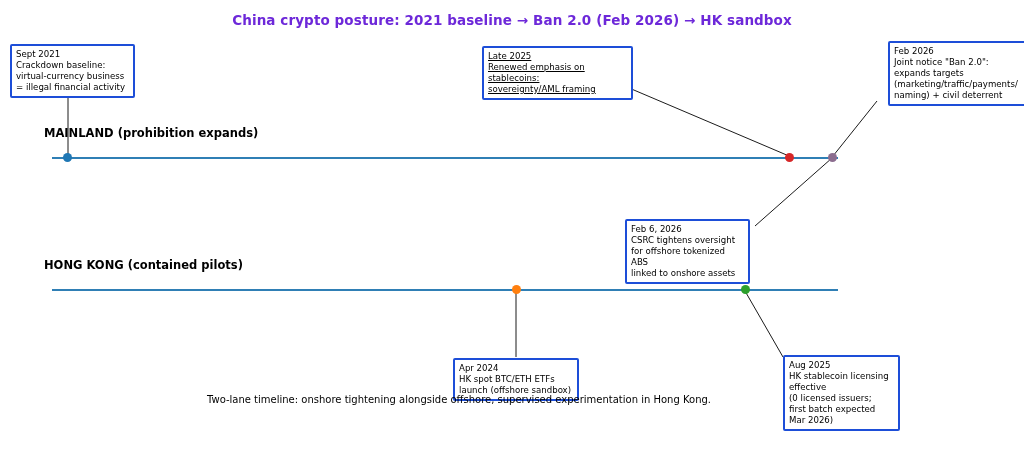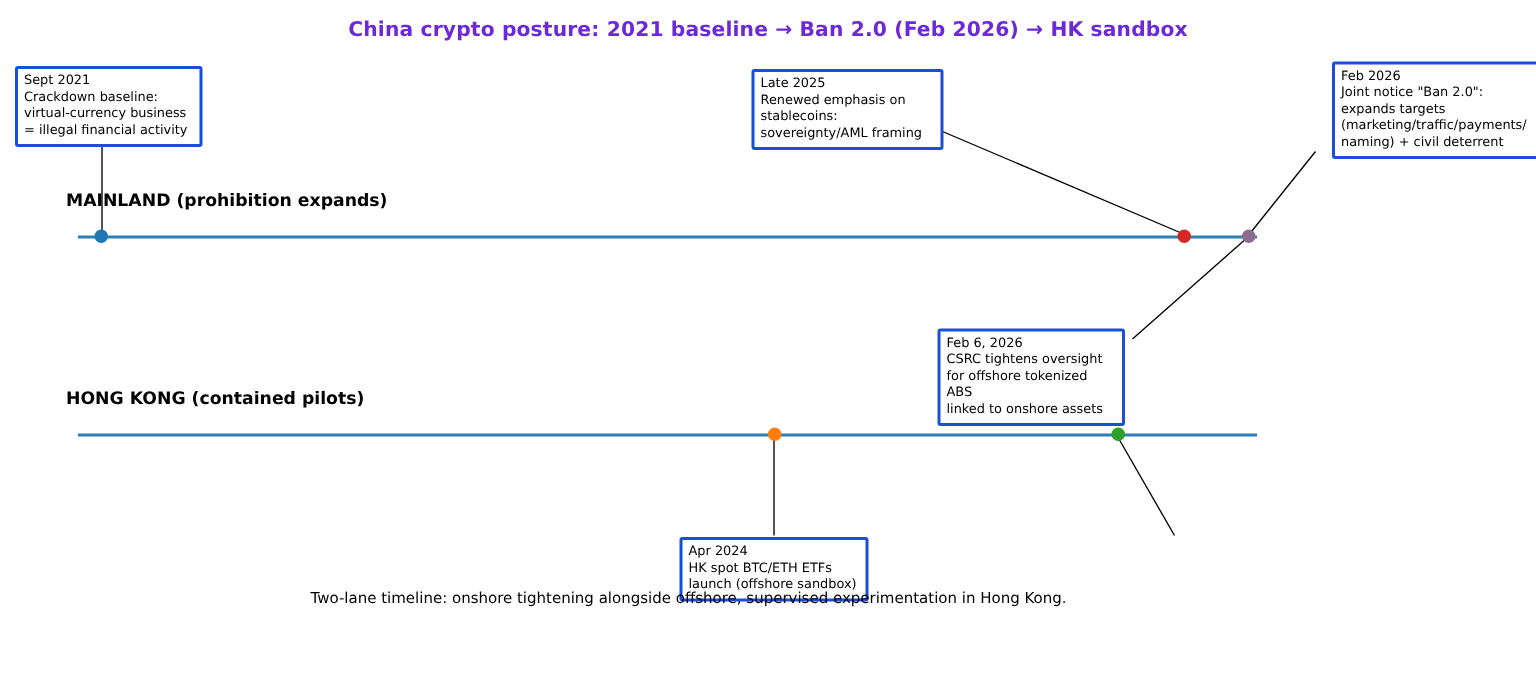--- a/index.html
+++ b/index.html
@@ -105,36 +105,42 @@
   <div class="lane-line" style="left:52px; top:289px; width:786px;"></div>
 
   <div class="node-dot" style="left:512px; top:285px; background:#ff7f0e;"></div>
   <div class="node-dot" style="left:741px; top:285px; background:#2ca02c;"></div>
 
   <div class="callout" style="left:10px; top:44px; width:125px;">Sept 2021
 Crackdown baseline:
 virtual-currency business
 = illegal financial activity</div>
 
-  <div class="callout" style="left:501px; top:46px; width:128px;">Late 2025
+  <div class="callout" style="left:482px; top:46px; width:151px;text-decoration:underline;">Late 2025
 Renewed emphasis on
 stablecoins:
 sovereignty/AML framing</div>
 
   <div class="callout" style="left:876px; top:41px; width:140px;margin-left:12px;">Feb 2026
 Joint notice "Ban 2.0":
 expands targets
 (marketing/traffic/payments/
 naming) + civil deterrent</div>
 
   <div class="callout" style="left:625px; top:219px; width:125px;">Feb 6, 2026
 CSRC tightens oversight
 for offshore tokenized ABS
 linked to onshore assets</div>
 
   <div class="callout" style="left:453px; top:358px; width:126px;">Apr 2024
 HK spot BTC/ETH ETFs
 launch (offshore sandbox)</div>
 
+  <div class="callout" style="left:783px; top:355px; width:117px;">Aug 2025
+HK stablecoin licensing
+effective
+(0 licensed issuers;
+first batch expected
+Mar 2026)</div>
 
   <div class="caption" style="left:207px; top:394px;">Two-lane timeline: onshore tightening alongside offshore, supervised experimentation in Hong Kong.</div>
 
 </div>
 
 </body></html>

